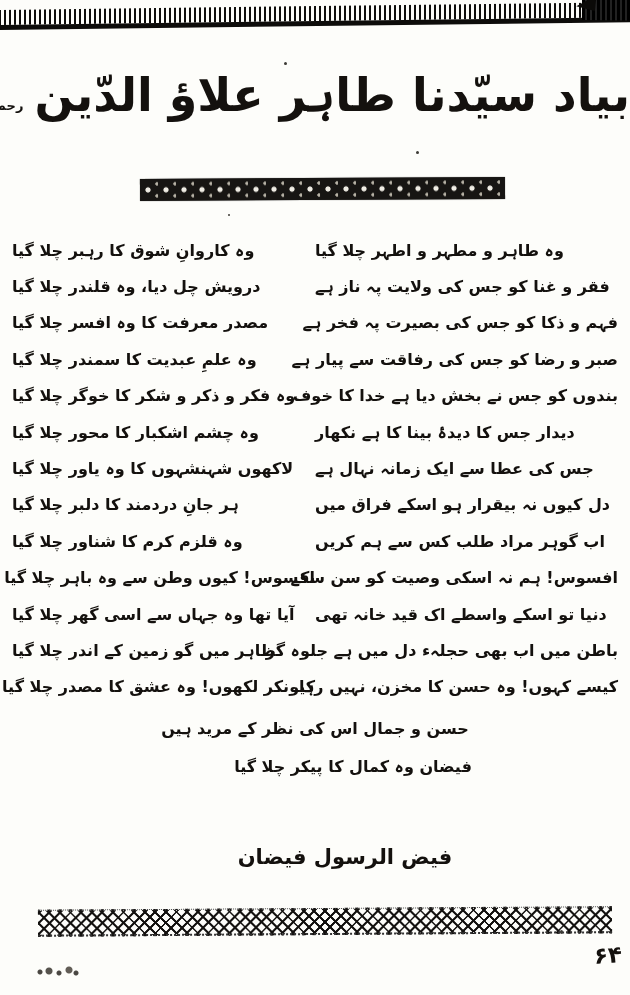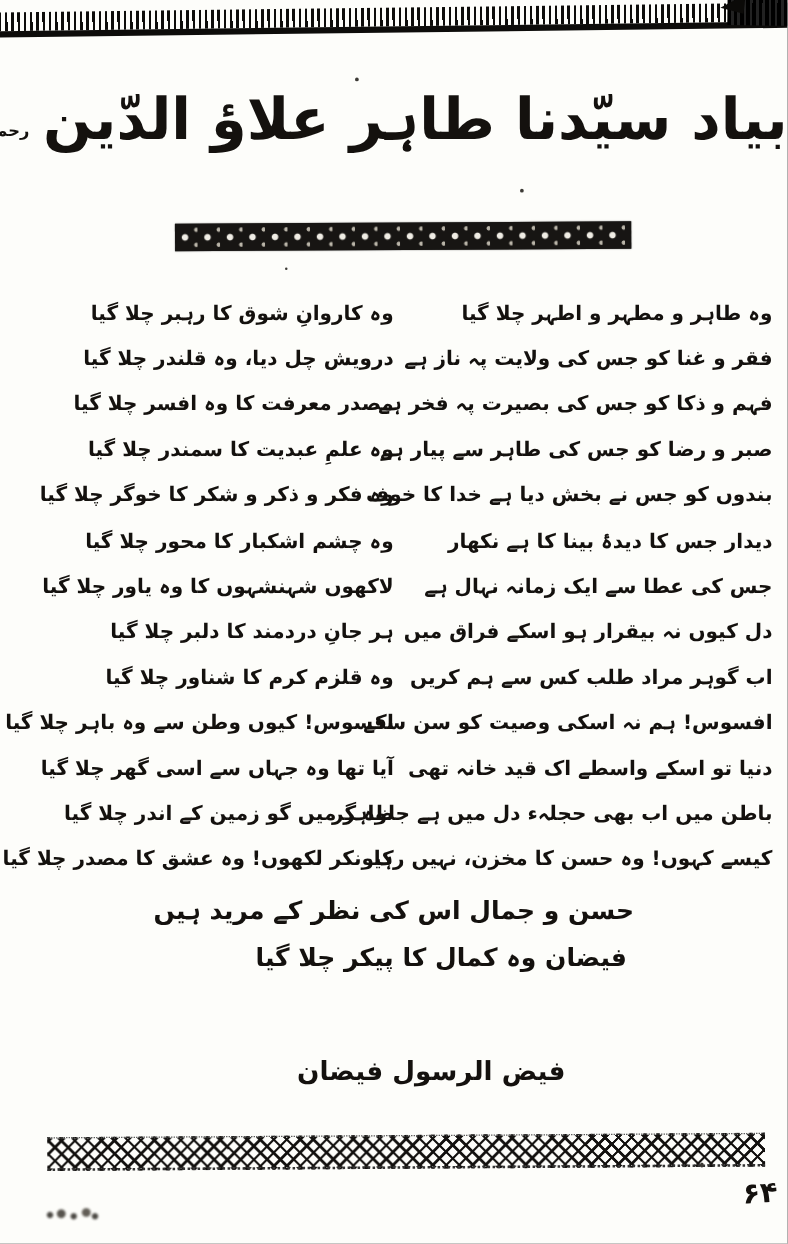--- a/index.html
+++ b/index.html
@@ -59,28 +59,28 @@
     transform:rotate(-0.3deg);
   }
   
   .poem{
     position:absolute;top:232px;left:0;width:100%;
     direction:rtl;
     padding:0 12px;box-sizing:border-box;
   }
   .row{display:flex;height:36.4px;align-items:center;}
   .misra{
-    width:50%;text-align:right;
+    width:50%;text-align:left;
     font-size:16px;font-weight:bold;
     white-space:nowrap;
   }
   .closing{margin-top:4px;}
   .closing-line{
     height:38px;display:flex;align-items:center;justify-content:center;
-    font-size:20px;font-weight:bold;white-space:nowrap;
+    font-size:16px;font-weight:bold;white-space:nowrap;
   }
   .closing-line.shift{transform:translateX(38px);} 
   
   .signature{
     position:absolute;top:845px;left:0;width:100%;
     text-align:center;direction:rtl;
     font-size:21px;font-weight:bold;letter-spacing:-1px;padding-left:30px;
   }
   
   .bottom-band{
@@ -140,21 +140,21 @@
         </div>
         <div class="row">
           <div class="misra">فقر و غنا کو جس کی ولایت پہ ناز ہے</div>
           <div class="misra">درویش چل دیا، وہ قلندر چلا گیا</div>
         </div>
         <div class="row">
           <div class="misra">فہم و ذکا کو جس کی بصیرت پہ فخر ہے</div>
           <div class="misra">مصدر معرفت کا وہ افسر چلا گیا</div>
         </div>
         <div class="row">
-          <div class="misra">صبر و رضا کو جس کی طاہر سے پیار ہے</div>
+          <div class="misra">صبر و رضا کو جس کی رفاقت سے پیار ہے</div>
           <div class="misra">وہ علمِ عبدیت کا سمندر چلا گیا</div>
         </div>
         <div class="row">
           <div class="misra">بندوں کو جس نے بخش دیا ہے خدا کا خوف</div>
           <div class="misra">وہ فکر و ذکر و شکر کا خوگر چلا گیا</div>
         </div>
         <div class="row">
           <div class="misra">دیدار جس کا دیدۂ بینا کا ہے نکھار</div>
           <div class="misra">وہ چشم اشکبار کا محور چلا گیا</div>
         </div>

